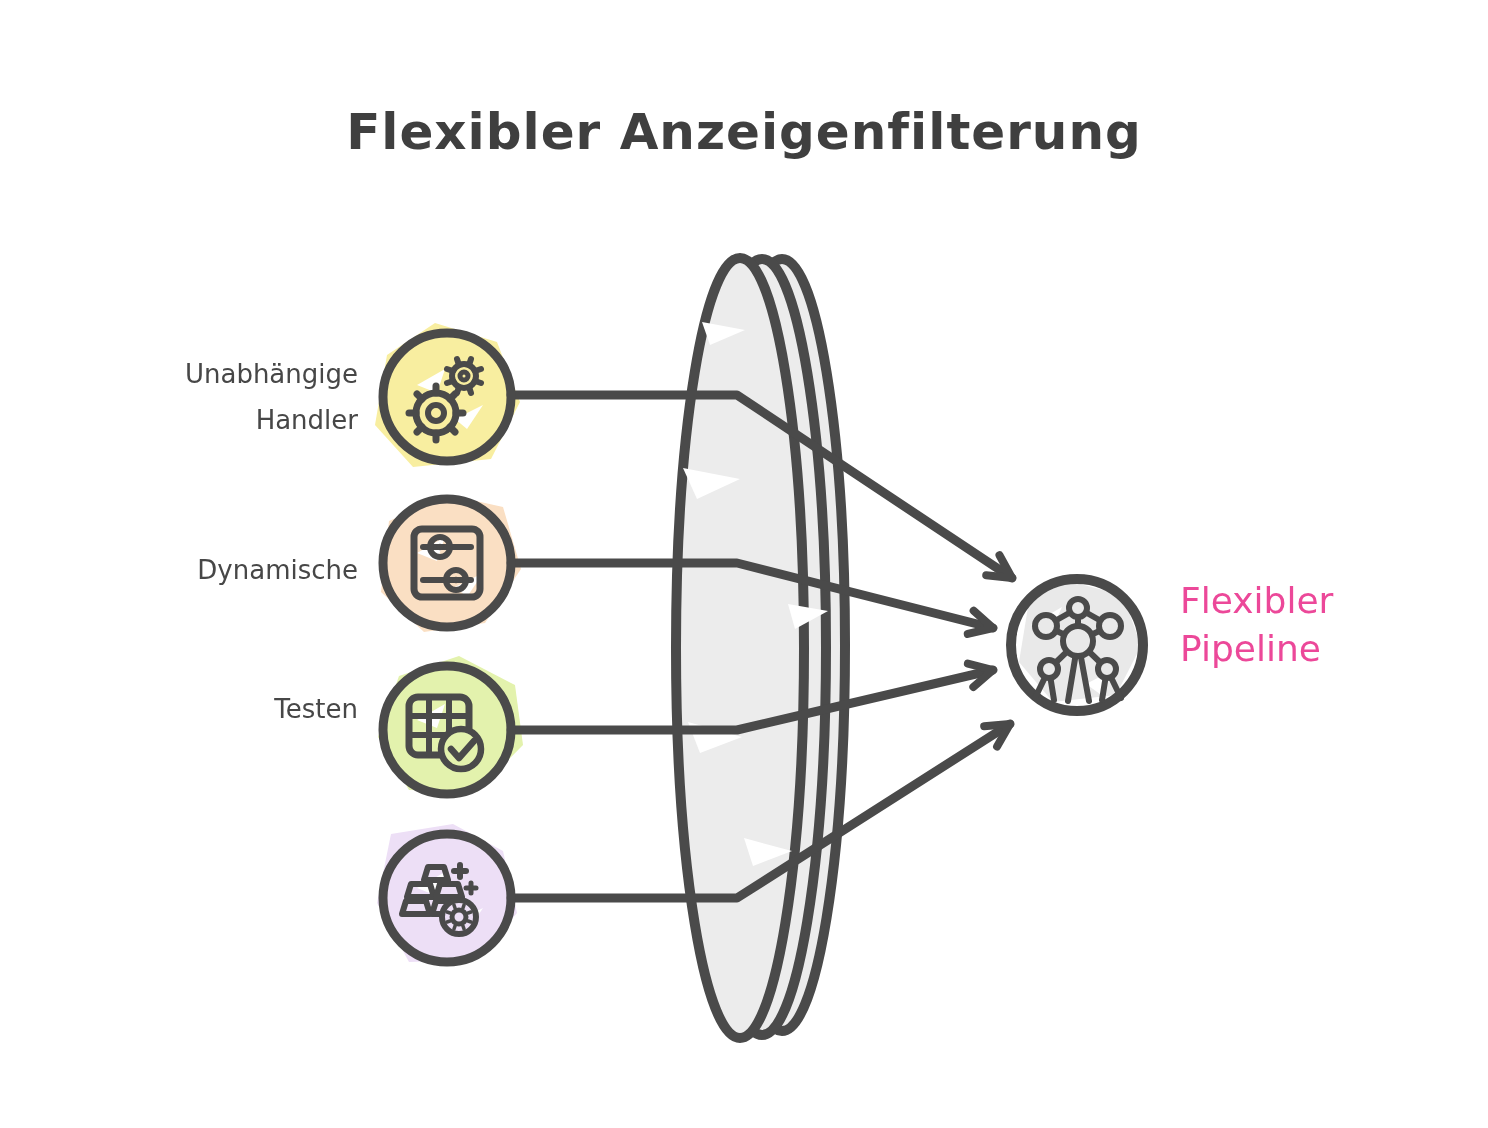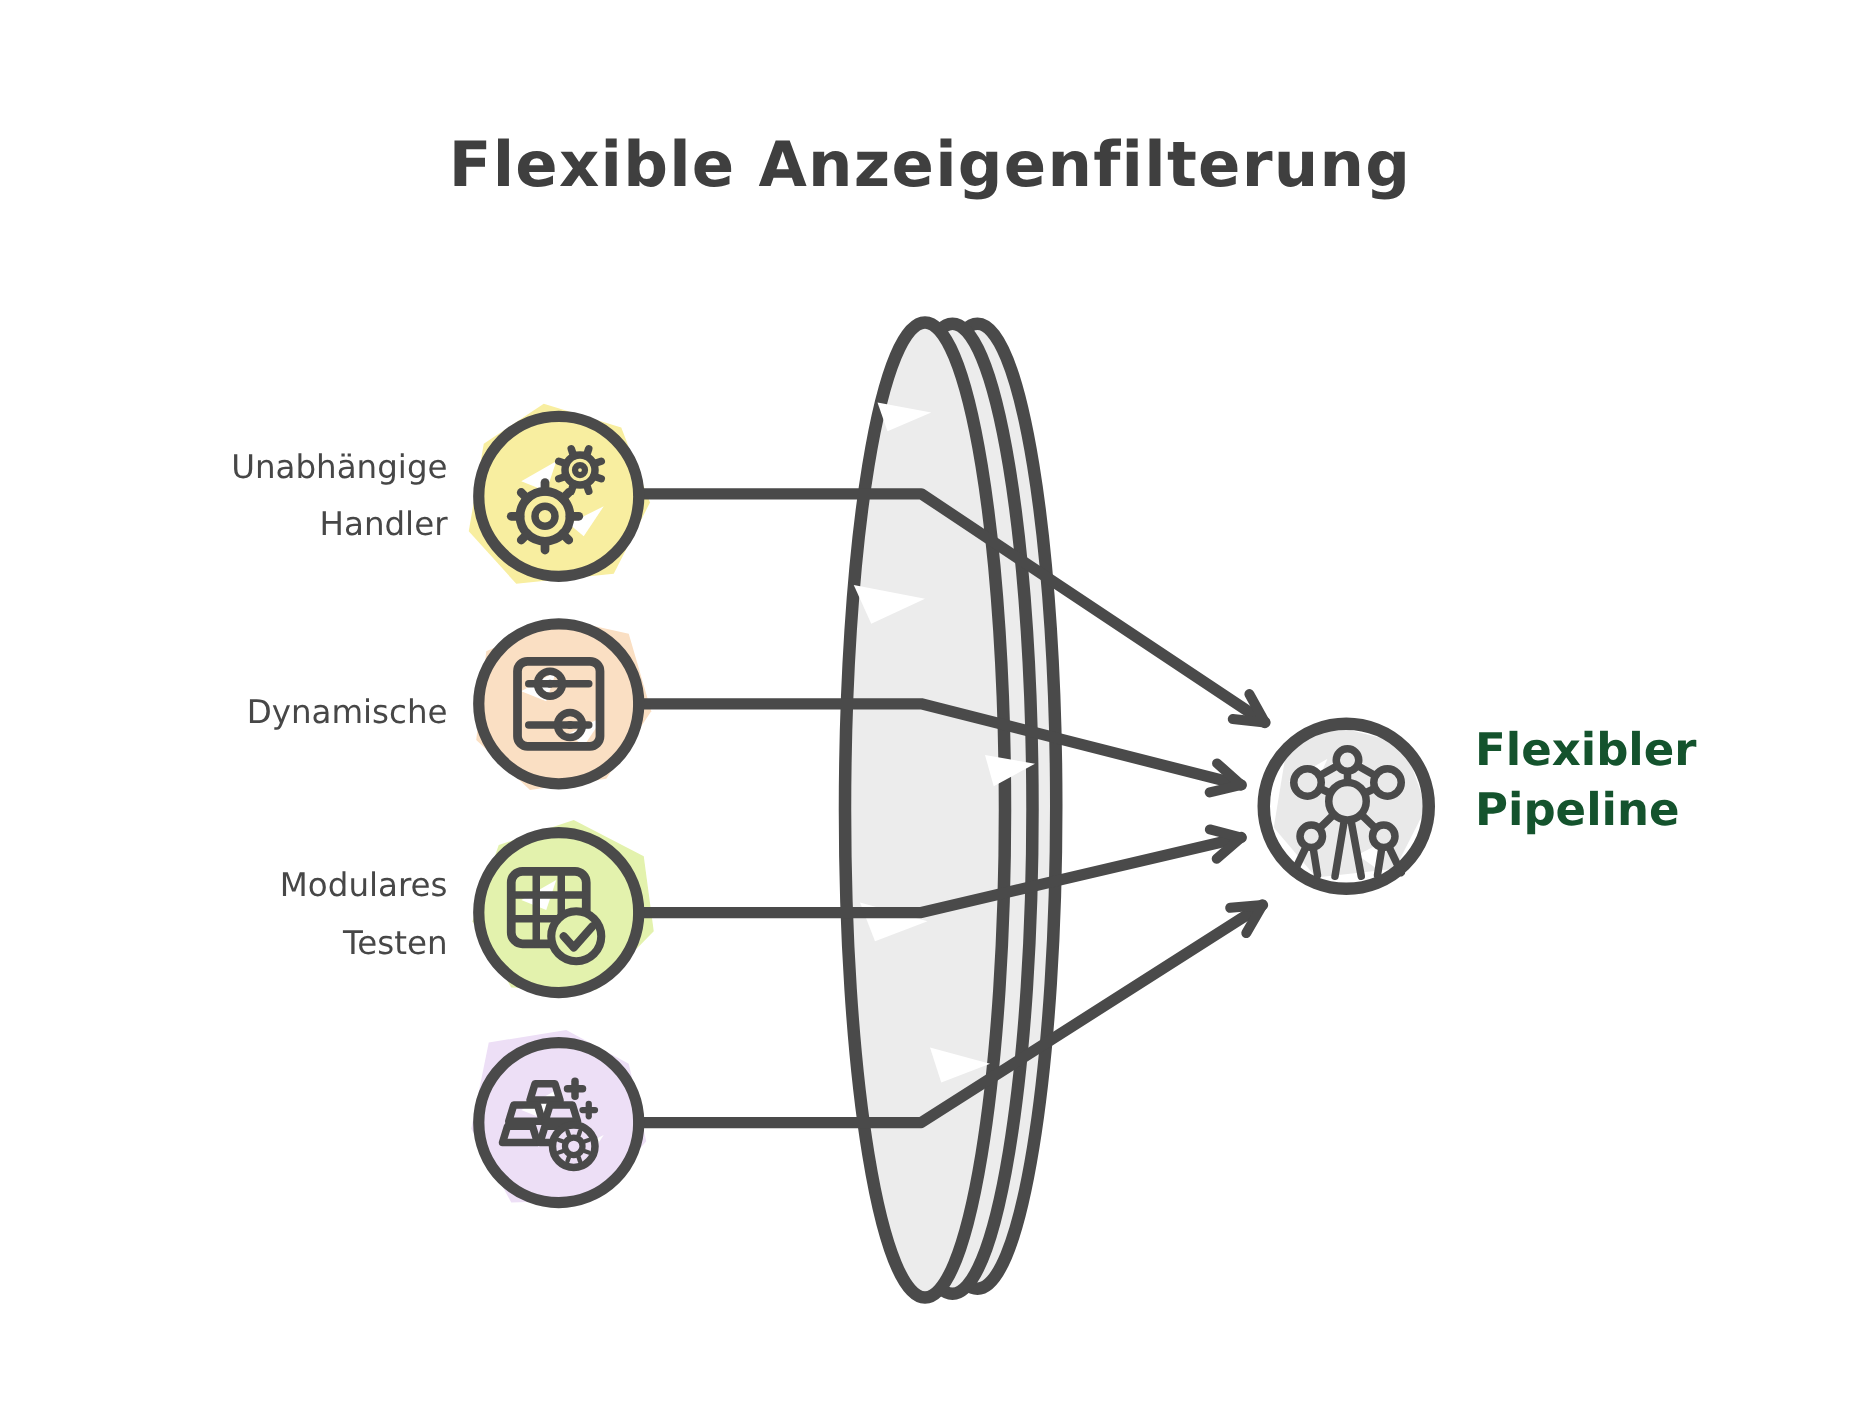--- a/index.html
+++ b/index.html
@@ -23,22 +23,22 @@
     text-align:right;
     font-size:26px;line-height:46px;font-weight:500;
     color:#474747;
     white-space:nowrap;
   }
   .item-label span{display:block;}
   .output-label{
     position:absolute;
     left:1180px;top:577px;
     text-align:left;
-    font-size:36px;line-height:48px;font-weight:700;
-    color:#14532d;
+    font-size:36px;line-height:48px;font-weight:400;
+    color:#ec4899;
     white-space:nowrap;
   }
   .output-label span{display:block;}
 </style>
 </head>
 <body>
 
 <div class="canvas">
 
   <svg class="diagram-svg" width="1488" height="1128" viewBox="0 0 1488 1128">
@@ -198,33 +198,32 @@
           <circle cx="1110" cy="626" r="11" fill="#e9e9e9"></circle>
           <circle cx="1078" cy="641" r="15" fill="#e9e9e9"></circle>
           <circle cx="1049" cy="669" r="9" fill="#e9e9e9"></circle>
           <circle cx="1107" cy="669" r="9" fill="#e9e9e9"></circle>
         </g>
       </g>
 
     </g>
   </svg>
 
-  <div class="title">Flexible Anzeigenfilterung</div>
+  <div class="title">Flexibler Anzeigenfilterung</div>
 
   <div class="item-label" style="top:351px;">
     <span>Unabhängige</span>
     <span>Handler</span>
   </div>
 
   <div class="item-label" style="top:547px;">
     <span>Dynamische</span>
   </div>
 
   <div class="item-label" style="top:686px;">
-    <span>Modulares</span>
     <span>Testen</span>
   </div>
 
   <div class="item-label" style="top:854px;">
   </div>
 
   <div class="output-label">
     <span>Flexibler</span>
     <span>Pipeline</span>
   </div>

